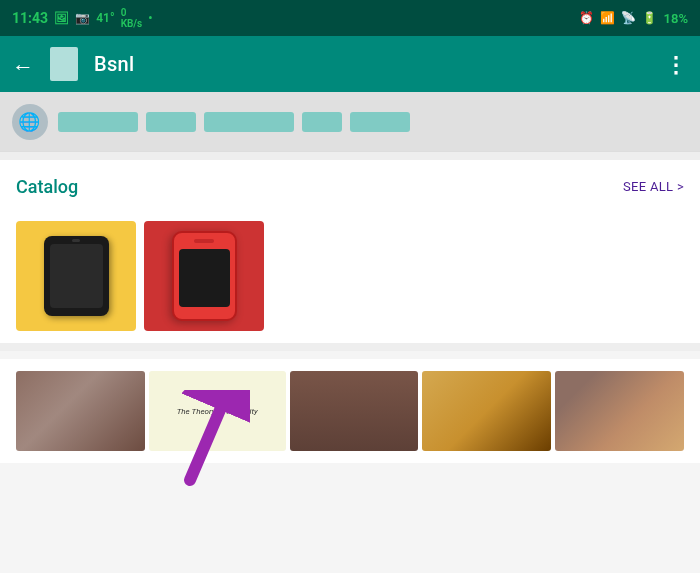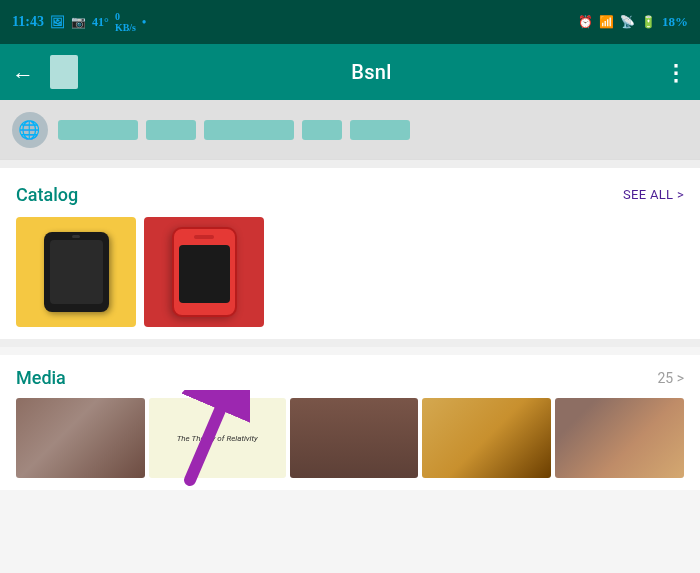--- a/index.html
+++ b/index.html
@@ -8,29 +8,28 @@
       height: 573px;
       font-family: 'Roboto', Arial, sans-serif;
       background: #f5f5f5;
       overflow: hidden;
       position: relative;
     }
 
     
     .status-bar {
       background: #004d40;
-      height: 44px;
+      height: 36px;
       display: flex;
       align-items: center;
       justify-content: space-between;
       padding: 0 12px;
-      color: #0ea5e9;
+      color: #22c55e;
       font-size: 13px;
       font-weight: 600;
-      font-family: Liberation Serif, serif;
     }
     .status-left {
       display: flex;
       align-items: center;
       gap: 6px;
     }
     .status-right {
       display: flex;
       align-items: center;
       gap: 6px;
@@ -59,21 +58,20 @@
       height: 34px;
       background: #b2dfdb;
       border-radius: 2px;
     }
     .app-bar-title {
       flex: 1;
       font-size: 20px;
       font-weight: 500;
       color: white;
       letter-spacing: 0.3px;
-      text-align: center;
     }
     .app-bar-more {
       font-size: 22px;
       color: white;
       cursor: pointer;
       font-weight: 700;
       letter-spacing: 1px;
     }
 
     
@@ -117,21 +115,21 @@
 
     
     .section {
       background: white;
       padding: 16px 16px 12px 16px;
     }
     .section-header {
       display: flex;
       align-items: center;
       justify-content: space-between;
-      margin-bottom: 12px;
+      margin-bottom: 24px;
     }
     .section-title {
       font-size: 18px;
       font-weight: 500;
       color: #00897b;
     }
     .see-all-btn {
       font-size: 13px;
       color: #4c1d95;
       font-weight: 400;
@@ -348,24 +346,20 @@
       <polygon points="0 0, 10 3.5, 0 7" fill="#9c27b0"></polygon>
     </marker>
   </defs>
 
   <path d="M 60 90 L 90 20" stroke="#9c27b0" stroke-width="12" fill="none" marker-end="url(#arrowhead)" stroke-linecap="round"></path>
 </svg>
 
 <div class="divider"></div>
 
 <div class="media-section">
-  <div class="media-header">
-    <span class="media-title">Media</span>
-    <span class="media-count">25 &gt;</span>
-  </div>
   <div class="media-thumbnails">
     <div class="media-thumb thumb-1"></div>
     <div class="media-thumb thumb-2">
       <span style="font-size:8px; color:#333;">The Theory of Relativity</span>
     </div>
     <div class="media-thumb thumb-3"></div>
     <div class="media-thumb thumb-4"></div>
     <div class="media-thumb thumb-5"></div>
   </div>
 </div>

